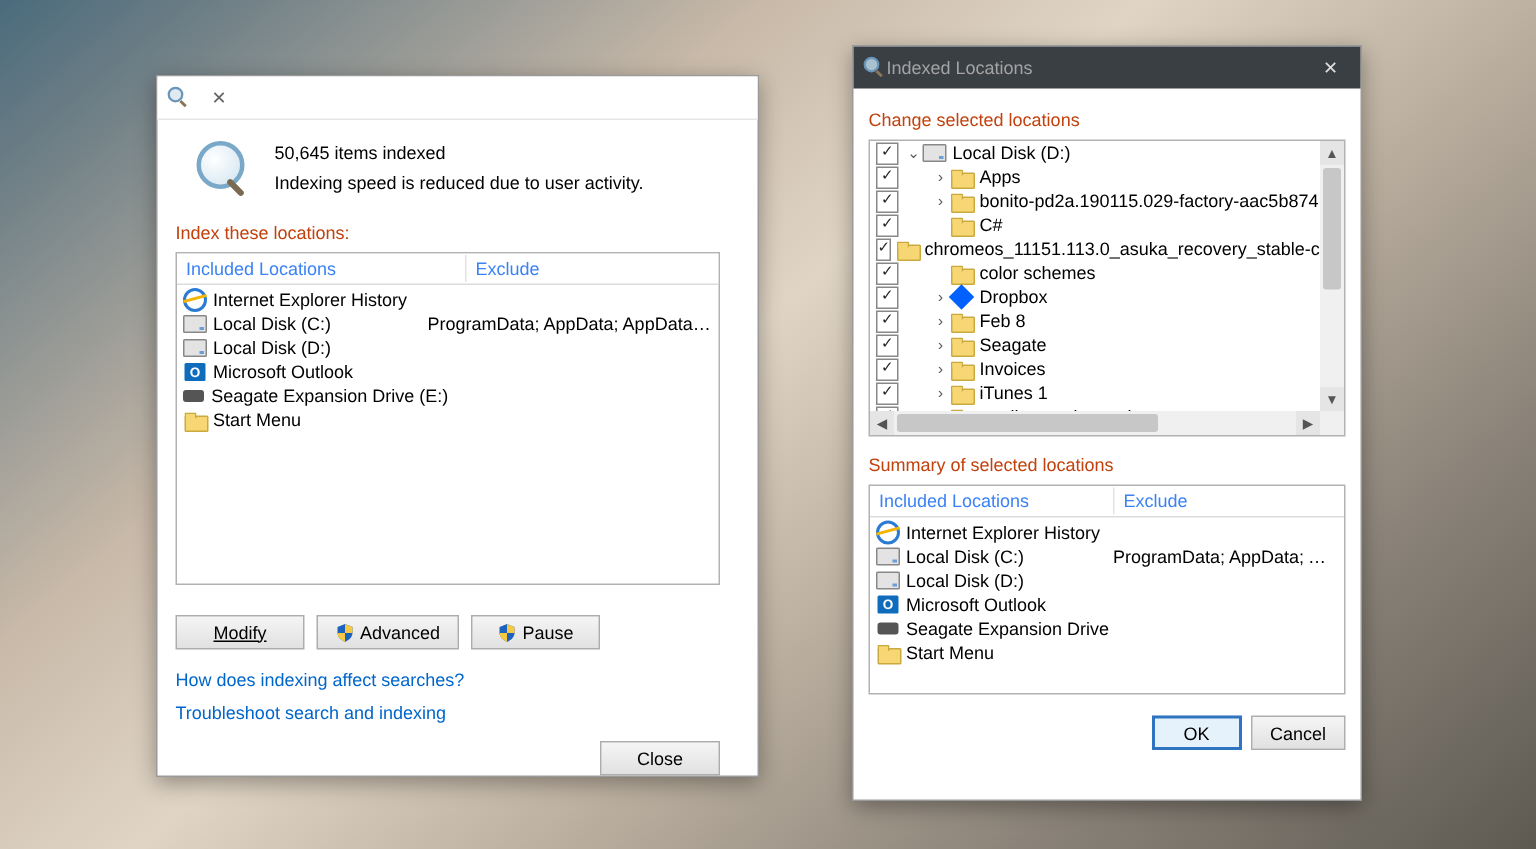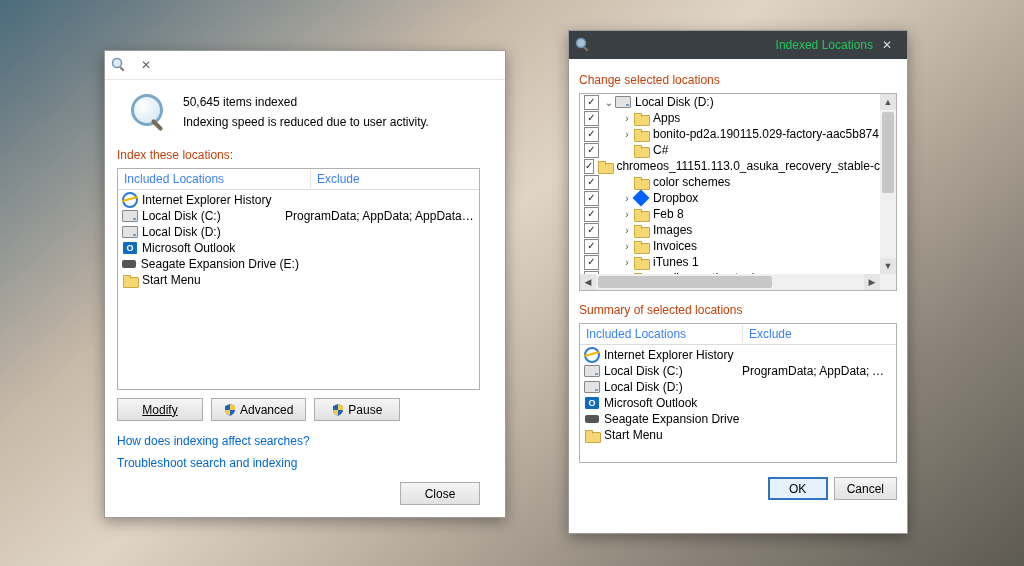--- a/index.html
+++ b/index.html
@@ -34,36 +34,36 @@
   }
   .list-head{display:flex;border-bottom:1px solid #dcdcdc;background:#fff;height:20px;align-items:center;}
   .list-head div{padding:2px 6px;color:#3b82f6;}
   .col-inc{width:180px;border-right:1px solid #e3e3e3;}
   .col-exc{flex:1;}
   .list-body{padding:2px 0;}
   .item{display:flex;align-items:center;height:16px;padding:0 4px;}
   .item .ic{width:16px;height:16px;display:inline-flex;align-items:center;justify-content:center;font-size:11px;}
   .item .lbl{margin-left:4px;white-space:nowrap;}
   .item .excl{margin-left:auto;width:190px;white-space:nowrap;overflow:hidden;text-overflow:ellipsis;}
-  .btnrow{display:flex;gap:8px;margin-top:8px;}
+  .btnrow{display:flex;gap:8px;margin-top:20px;}
   .btn{
     height:23px;min-width:86px;padding:0 12px;background:linear-gradient(#f5f5f5,#e1e1e1);
     border:1px solid #adadad;display:inline-flex;align-items:center;justify-content:center;
     font-size:12px;gap:4px;
   }
   .shield{width:12px;height:12px;}
   .links{margin-top:10px;line-height:1.8;}
   .links a{color:#0066cc;text-decoration:none;cursor:pointer;}
   .close-row{text-align:right;margin-top:8px;}
   
   .dlg-locations{left:568px;top:30px;width:338px;height:502px;}
   .dark-title{
     height:28px;background:#3a3f44;display:flex;align-items:center;padding:0 6px;color:#eee;
   }
-  .dark-title .title{flex:1;color:#22c55e;font-size:12px;text-align:right;}
+  .dark-title .title{flex:1;color:#a3a3a3;font-size:12px;}
   .dark-title .close2{width:28px;height:20px;display:flex;align-items:center;justify-content:center;color:#ddd;}
   .loc-body{padding:10px 10px 8px 10px;}
   .tree-panel{border:1px solid #b2b2b2;height:196px;background:#fff;position:relative;overflow:hidden;}
   .tree-rows{position:absolute;left:0;right:16px;top:0;bottom:16px;overflow:hidden;}
   .tree-row{display:flex;align-items:center;height:16px;white-space:nowrap;}
   .tree-row .cb{width:13px;height:13px;border:1px solid #888;margin:0 4px 0 2px;display:inline-flex;align-items:center;justify-content:center;font-size:10px;line-height:1;color:#222;background:#fff;}
   .tree-row .cb.chk::after{content:"✓";}
   .tree-row .tw{width:12px;text-align:center;color:#555;font-size:10px;}
   .tree-row .ic{width:16px;height:16px;display:inline-flex;align-items:center;justify-content:center;font-size:11px;}
   .tree-row .lbl{margin-left:4px;white-space:nowrap;}
@@ -287,21 +287,21 @@
             </span>
             <span class="lbl">Feb 8</span>
           </div>
           <div class="tree-row" style="padding-left: 2px;">
             <span class="cb chk"></span>
             <span style="display:inline-block;width:18px"></span>
             <span class="tw">›</span>
             <span class="ic">
               <span class="folder"></span>
             </span>
-            <span class="lbl">Images</span>
+            <span class="lbl">Seagate</span>
           </div>
           <div class="tree-row" style="padding-left: 2px;">
             <span class="cb chk"></span>
             <span style="display:inline-block;width:18px"></span>
             <span class="tw">›</span>
             <span class="ic">
               <span class="folder"></span>
             </span>
             <span class="lbl">Invoices</span>
           </div>

